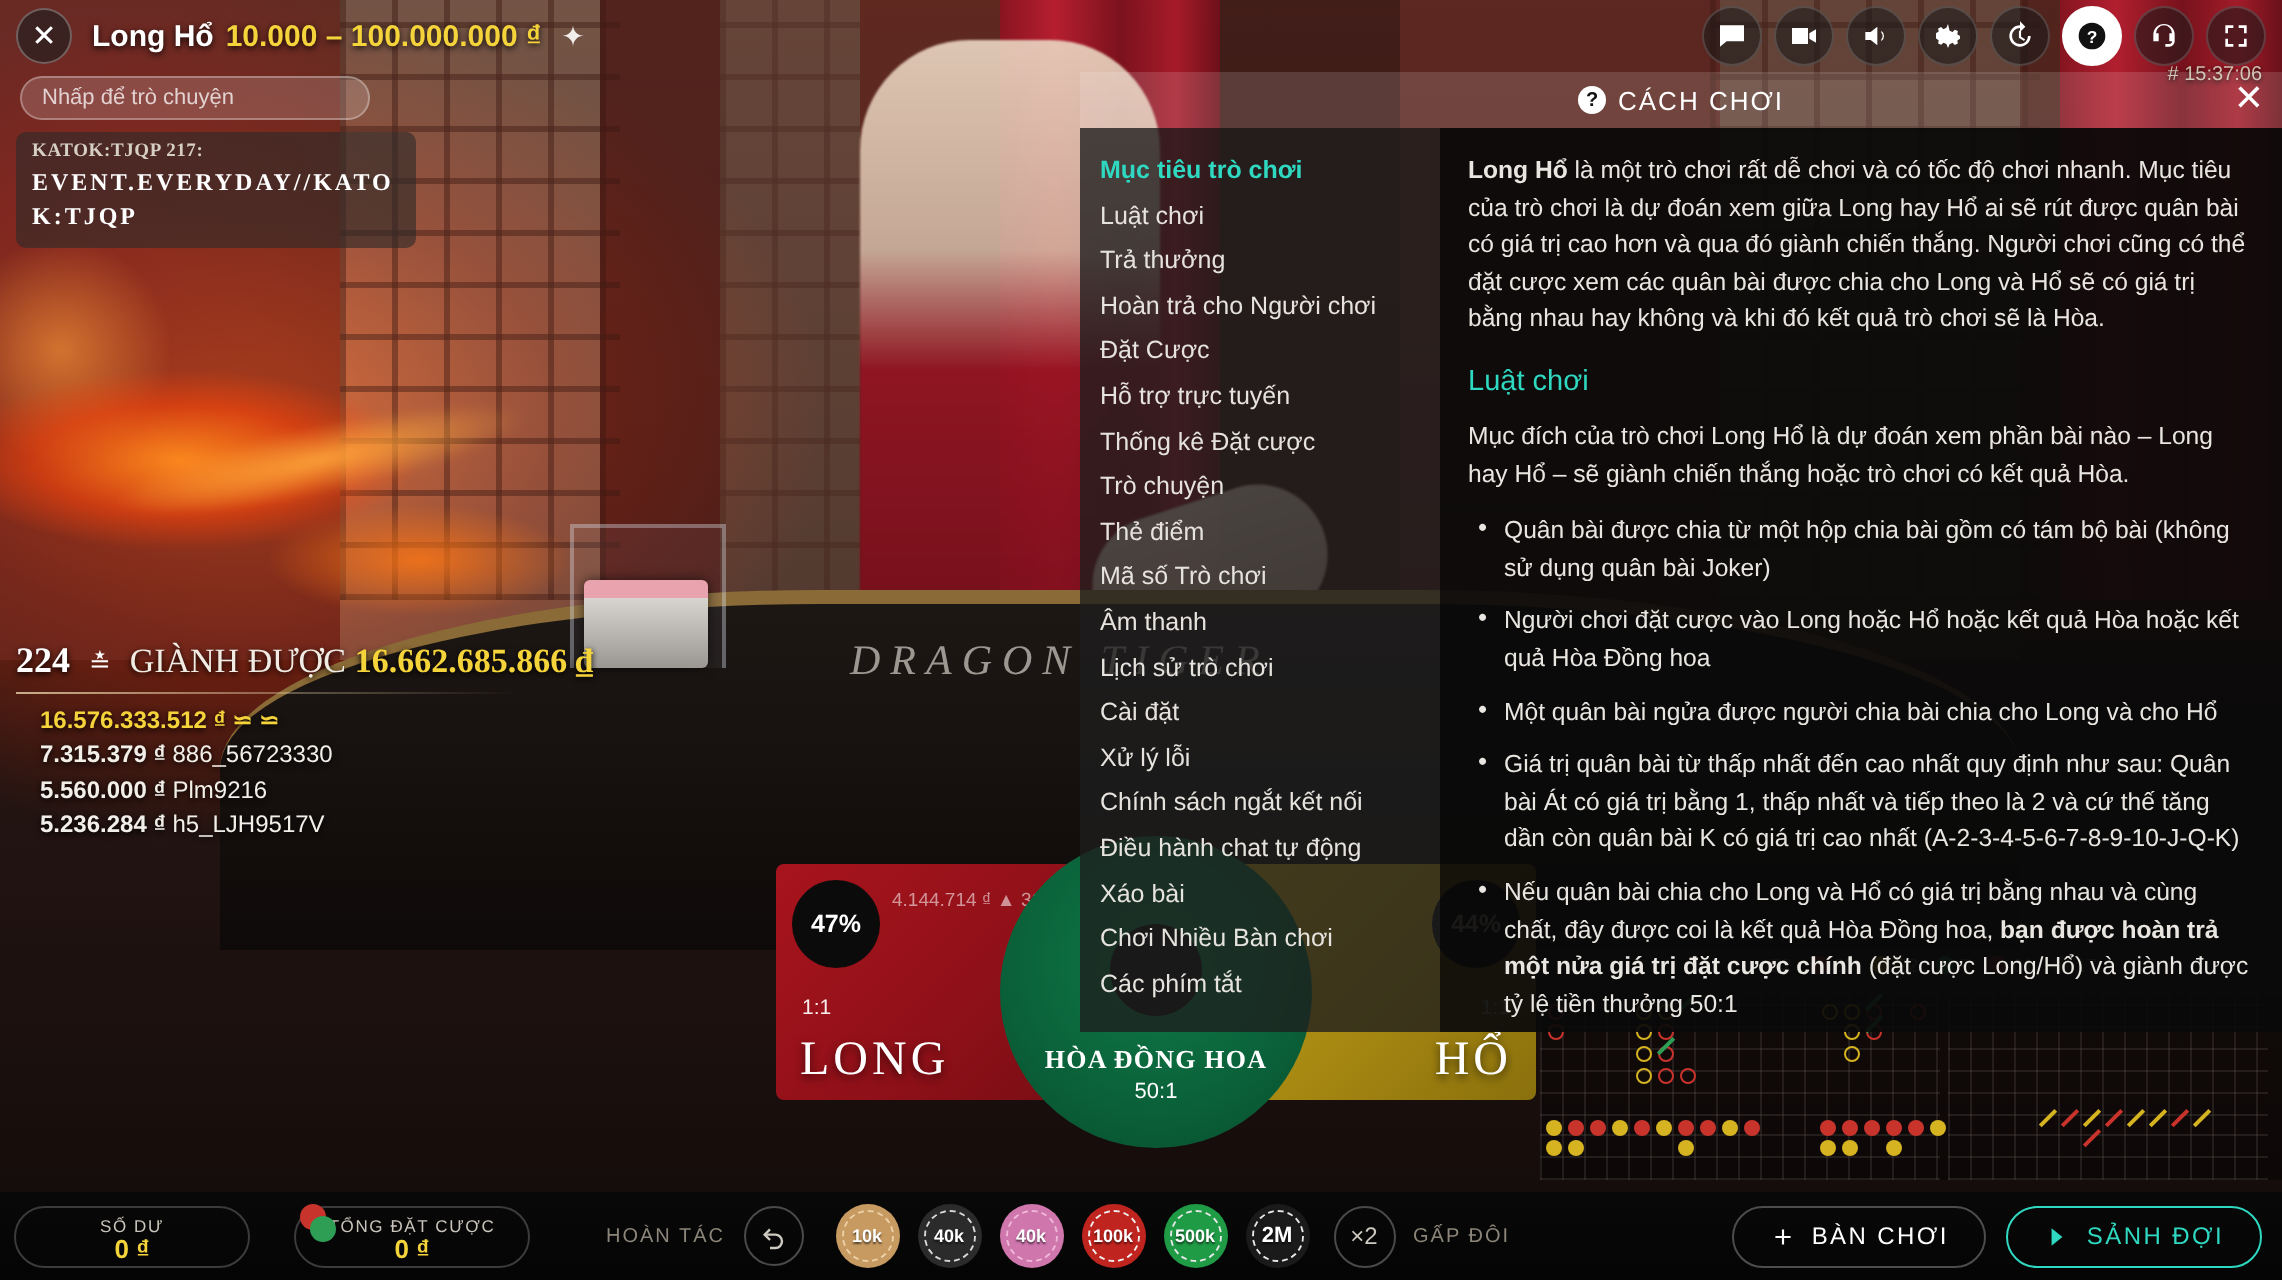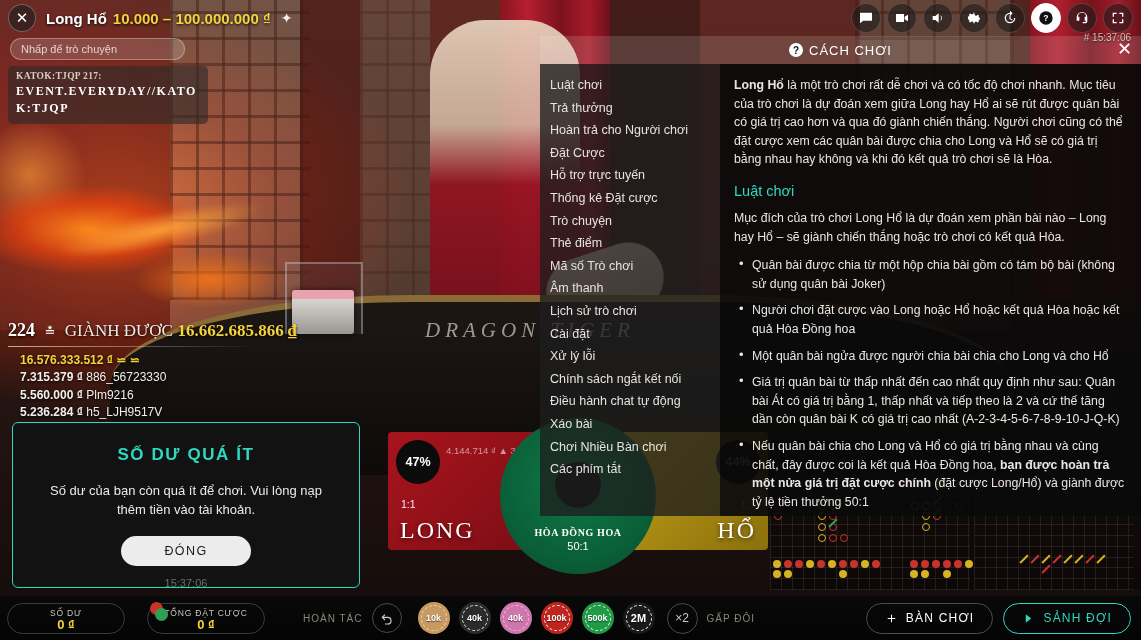--- a/index.html
+++ b/index.html
@@ -160,21 +160,21 @@
      background:#0b0b0b; color:#fff; font-size:12.5px; font-weight:bold;
      display:flex; align-items:center; justify-content:center; }
   .pct-long { left:8px; }
   .pct-ho { right:8px; color:#d8d3c4; }
   .pct-players { position:absolute; top:12px; font-size:9.5px; line-height:13px; color:rgba(255,255,255,.55); }
   .pl-long { left:58px; }
   .tie-spot { position:absolute; left:112px; top:-14px; width:156px; height:156px;
      border-radius:50%; background:radial-gradient(circle at 50% 40%, #0f7a48 0%, #0a5f38 65%, #084a2c 100%);
      z-index:9; display:flex; flex-direction:column; align-items:center; justify-content:flex-end;
      padding-bottom:22px; }
-  .tie-label { font-size:10px; color:#fff; font-family:"Liberation Serif", serif;
+  .tie-label { font-size:13px; color:#fff; font-family:"Liberation Serif", serif;
      letter-spacing:.6px; font-weight:bold; }
   .tie-odds { font-size:11px; color:#fff; margin-top:2px; }
   .tie-inner { position:absolute; left:50%; top:44px; transform:translateX(-50%);
      width:46px; height:46px; border-radius:50%; background:#0a0a0a; }
 
   
   .roads { position:absolute; left:770px; top:498px; width:371px; height:92px; z-index:7;
      background:rgba(8,6,6,.55); }
   .road-grid { position:absolute; background-image:
      repeating-linear-gradient(0deg, rgba(110,100,95,.22) 0 1px, rgba(0,0,0,0) 1px 11px),
@@ -450,26 +450,20 @@
     <div class="rslash rs-red" style="left:261px;top:60px;"></div>
     <div class="rslash rs-yel" style="left:272px;top:60px;"></div>
     <div class="rslash rs-red" style="left:272px;top:70px;"></div>
     <div class="rslash rs-red" style="left:283px;top:60px;"></div>
     <div class="rslash rs-yel" style="left:294px;top:60px;"></div>
     <div class="rslash rs-yel" style="left:305px;top:60px;"></div>
     <div class="rslash rs-red" style="left:316px;top:60px;"></div>
     <div class="rslash rs-yel" style="left:327px;top:60px;"></div>
   </div>
 
-  <div class="modal">
-    <div class="modal-title">SỐ DƯ QUÁ ÍT</div>
-    <div class="modal-text">Số dư của bạn còn quá ít để chơi. Vui lòng nạp thêm tiền vào tài khoản.</div>
-    <div class="modal-btn">ĐÓNG</div>
-    <div class="modal-time">15:37:06</div>
-  </div>
 
   <div class="bottombar">
     <div class="balance-pill">
       <div class="bp-label">SỐ DƯ</div>
       <div class="bp-val">0 ₫</div>
     </div>
     <div class="chips-wrap">
       <span class="cw1"></span>
         <span class="cw2"></span>
     </div>
@@ -536,20 +530,21 @@
     <div class="help-header">
       <div class="help-header-inner">
         <span class="qmark">?</span>
         <span class="help-header-title">CÁCH CHƠI</span>
       </div>
       <div class="help-close">✕</div>
     </div>
 
     <div class="help-body">
       <div class="help-menu">
+        <div class="hm-item sel">Mục tiêu trò chơi</div>
         <div class="hm-item">Luật chơi</div>
         <div class="hm-item">Trả thưởng</div>
         <div class="hm-item">Hoàn trả cho Người chơi</div>
         <div class="hm-item">Đặt Cược</div>
         <div class="hm-item">Hỗ trợ trực tuyến</div>
         <div class="hm-item">Thống kê Đặt cược</div>
         <div class="hm-item">Trò chuyện</div>
         <div class="hm-item">Thẻ điểm</div>
         <div class="hm-item">Mã số Trò chơi</div>
         <div class="hm-item">Âm thanh</div>

